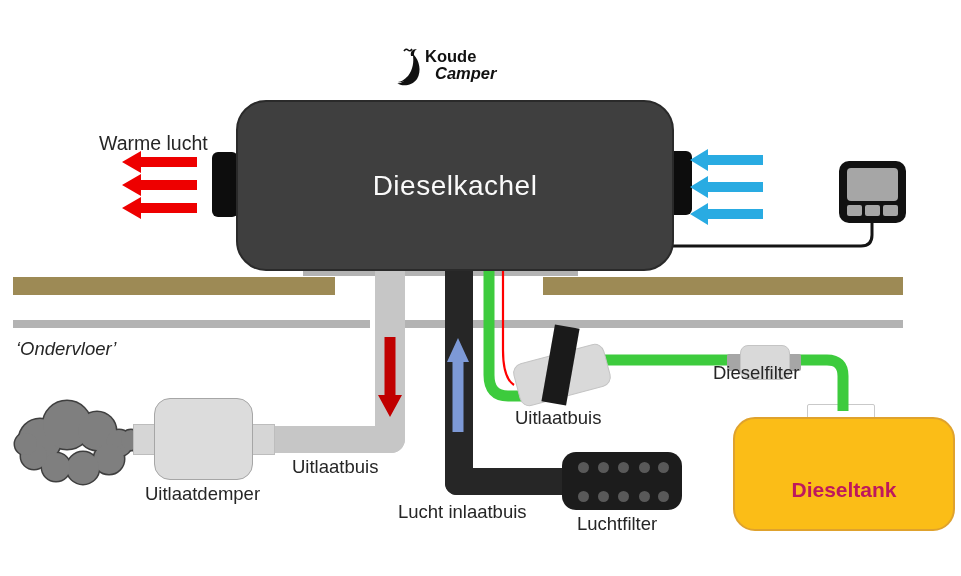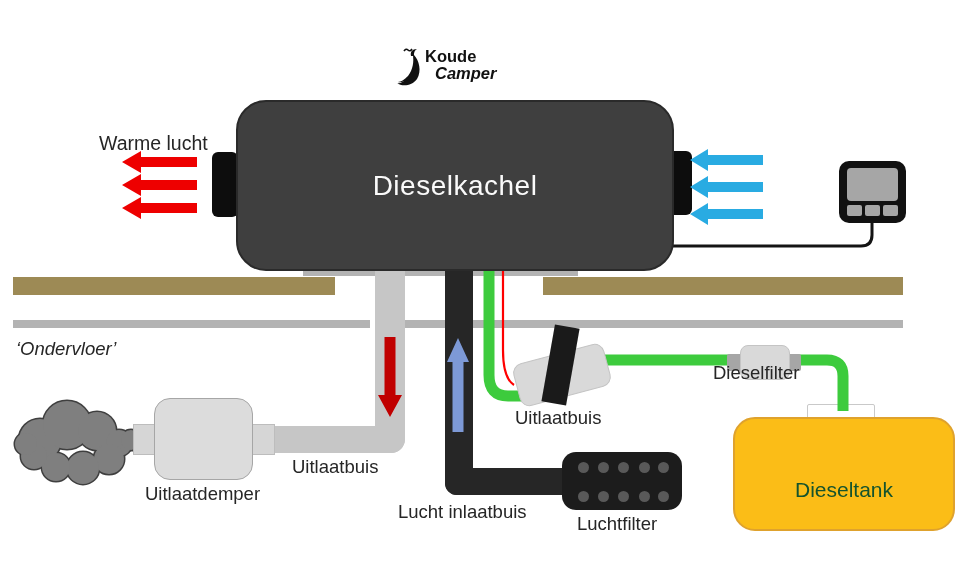--- a/index.html
+++ b/index.html
@@ -12,21 +12,21 @@
   .heater-label{font-size:28px;color:#fafafa;letter-spacing:0.5px;}
   .port{position:absolute;background:#0d0d0d;border-radius:6px;z-index:4;}
   .bar{position:absolute;z-index:1;}
   .pipe{position:absolute;z-index:2;}
   .remote{position:absolute;left:839px;top:161px;width:67px;height:62px;background:#111;
           border-radius:10px;z-index:4;}
   .remote-screen{position:absolute;left:8px;top:7px;width:51px;height:33px;background:#a6a6a6;border-radius:4px;}
   .remote-btn{position:absolute;top:44px;width:15px;height:11px;background:#a6a6a6;border-radius:2px;}
   .tank{position:absolute;left:733px;top:417px;width:218px;height:110px;border-radius:22px;
         border:2.5px solid #dfa22d;z-index:2;display:flex;align-items:center;justify-content:center;}
-  .tank-label{font-size:21px;font-weight:400;color:#14532d;margin-top:32px;}
+  .tank-label{font-size:21px;font-weight:700;color:#be185d;margin-top:32px;}
   .pump{position:absolute;left:515px;top:353px;width:92px;height:42px;background:#d9d9d9;
         border:1.5px solid #c4c4c4;border-radius:10px;transform:rotate(-15deg);z-index:4;}
   .strap{position:absolute;left:548px;top:326px;width:25px;height:78px;background:#1a1a1a;
          transform:rotate(10deg);z-index:5;}
   .airfilter{position:absolute;left:562px;top:452px;width:120px;height:58px;background:#1c1c1c;
              border-radius:14px;z-index:2;}
   .dot{position:absolute;width:11px;height:11px;border-radius:50%;background:#595959;}
   .logo{position:absolute;left:396px;top:45px;z-index:4;display:flex;align-items:flex-start;}
   .logo-text{margin-left:3px;font-weight:700;font-size:16.5px;line-height:17px;color:#111;margin-top:3px;}
   .fitting{position:absolute;left:807px;top:404px;width:66px;height:15px;background:#fff;

